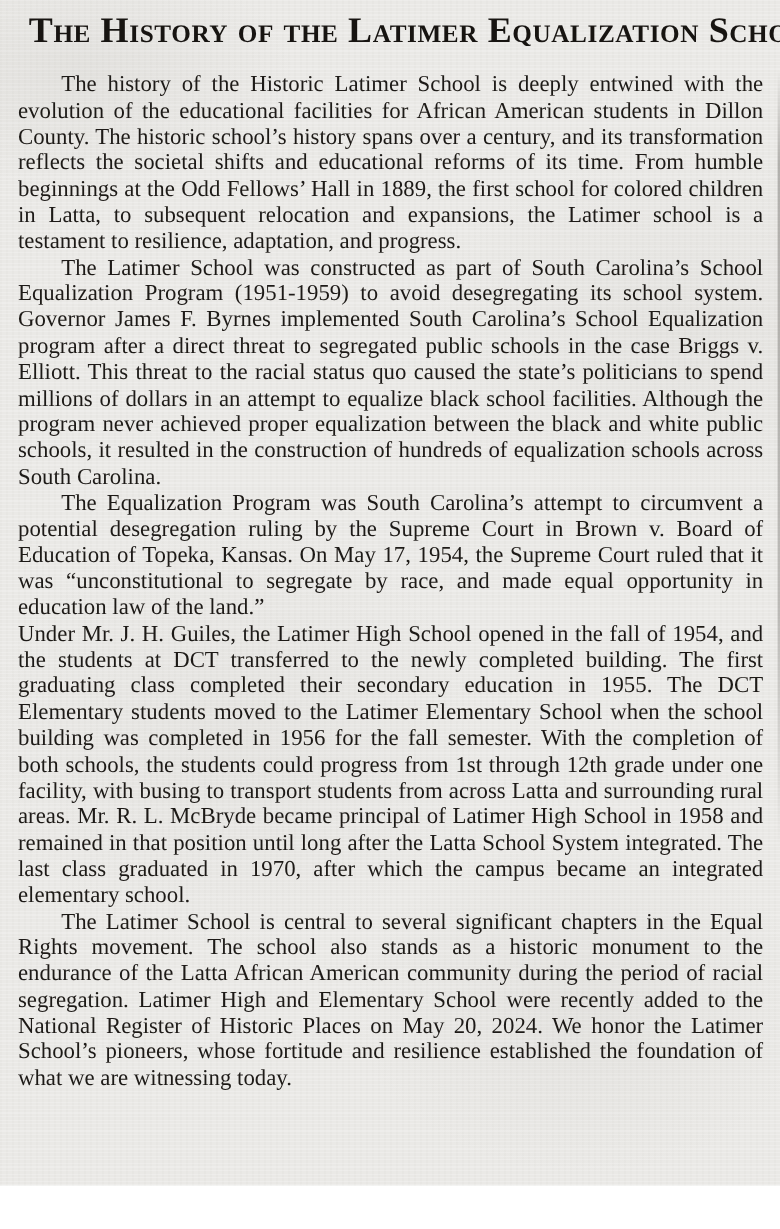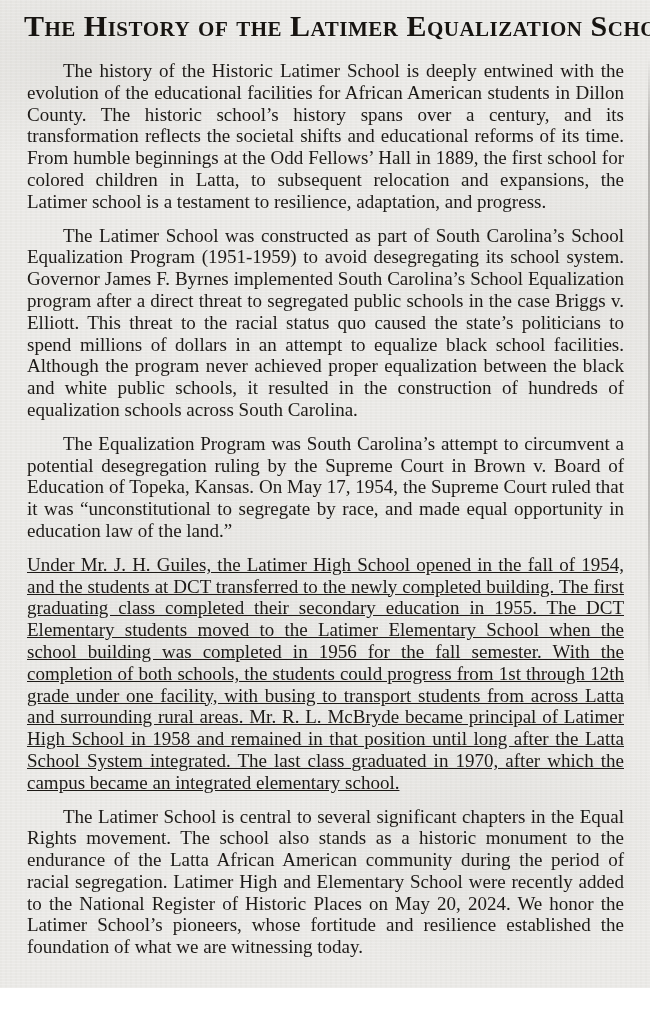--- a/index.html
+++ b/index.html
@@ -55,30 +55,29 @@
     margin: 0 0 14px 9px;
     font-size: 30px;
     line-height: 40px;
     font-weight: bold;
     font-variant: small-caps;
     letter-spacing: 0.5px;
     color: #171411;
     white-space: nowrap;
   }
   .body-text p {
-    margin: 12px;
+    margin: 0;
     font-size: 19px;
     line-height: 21.8px;
     text-align: justify;
     text-indent: 36px;
     color: #1d1a17;
   }
   .body-text p.flush {
     text-indent: 0;
-    text-decoration: underline;
   }
 </style>
 </head>
 <body>
 
 <div class="viewport">
   <div class="paper"></div>
   <div class="edge-line"></div>
   <div class="content">
     <h1 class="doc-title">The History of the Latimer Equalization School</h1>

